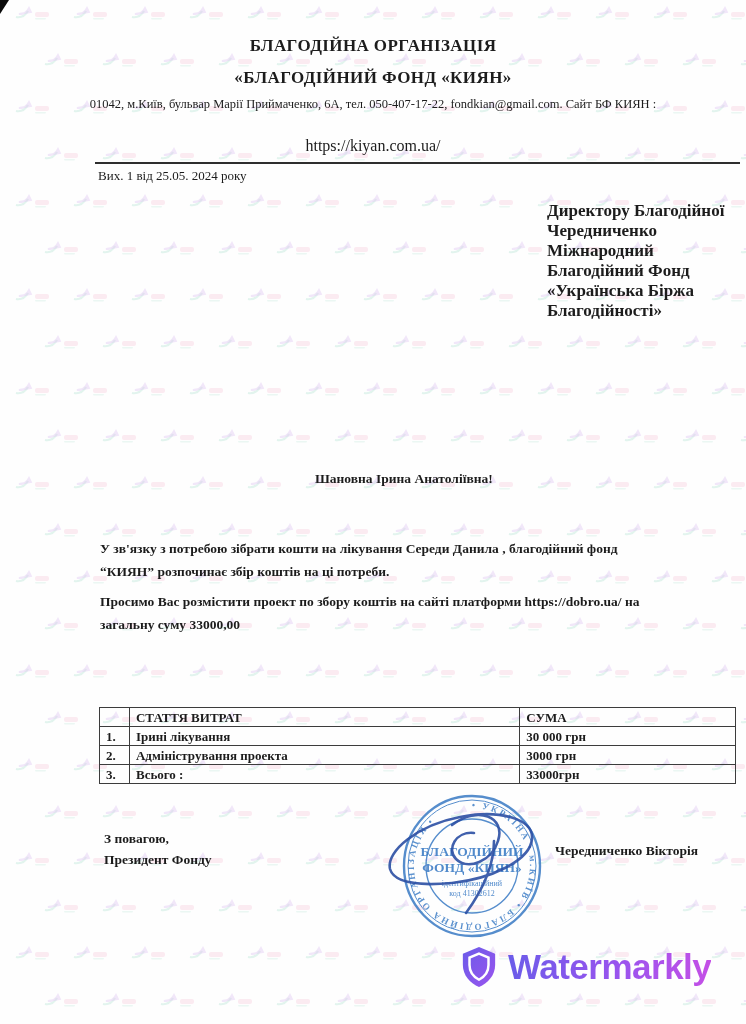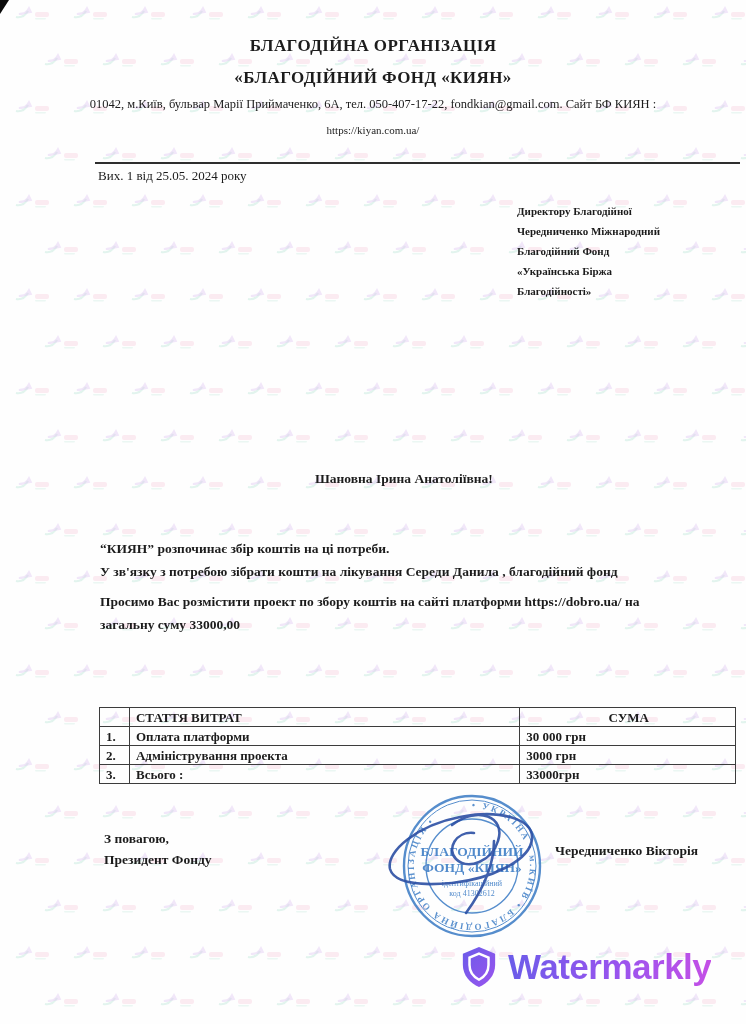--- a/index.html
+++ b/index.html
@@ -22,29 +22,29 @@
     position:absolute; left:0; top:0; z-index:3;
     width:0; height:0;
     border-top:14px solid #0a0a0a;
     border-right:9px solid transparent;
   }
   .doc-header { position:absolute; left:0; top:36px; width:746px; text-align:center; }
   .org-line1 { font-size:17px; font-weight:bold; letter-spacing:.4px; }
   .org-line2 { font-size:17px; font-weight:bold; letter-spacing:.4px; margin-top:12px; }
   .bank-line { font-size:12.5px; margin-top:10px; }
   .addr-line { font-size:12.5px; margin-top:9px; }
-  .site-line { font-size:11px; margin-top:12px; }
+  .site-line { font-size:16px; margin-top:25px; }
   .header-rule {
     position:absolute; left:95px; top:162px; width:645px;
     border-top:2px solid #2e2e2e;
   }
   .ref-line { position:absolute; left:98px; top:168px; font-size:13px; }
   .recipient {
-    position:absolute; left:517px; top:201px; width:190px;
-    font-size:11px; font-weight:bold; line-height:20px;
+    position:absolute; left:547px; top:201px; width:190px;
+    font-size:17px; font-weight:bold; line-height:20px;
   }
   .recipient-name {
     position:absolute; left:517px; top:308px; width:200px;
     font-size:13.5px; font-weight:bold;
   }
   .subject { position:absolute; left:100px; top:402px; font-size:13.5px; font-weight:bold; }
   .salutation { position:absolute; left:315px; top:471px; font-size:13.5px; font-weight:bold; }
   .para { position:absolute; left:100px; width:625px; font-size:13.5px; font-weight:bold; line-height:23px; }
   .para-1 { top:537px; }
   .para-2 { top:590px; }
@@ -54,21 +54,21 @@
     position:absolute; left:99px; top:707px; width:637px;
     border-collapse:collapse;
   }
   .costs-table td, .costs-table th {
     border:1.5px solid #3c3c3c;
     font-size:13px; font-weight:bold; text-align:left;
     height:19px; padding:0 4px 0 6px; line-height:17px;
   }
   .costs-table .col-num { width:30px; }
   .costs-table .col-item { width:391px; }
-  .costs-table .col-sum { width:216px;text-align:center; }
+  .costs-table .col-sum { width:216px; }
   
   .closing { position:absolute; left:104px; top:831px; font-size:13.5px; font-weight:bold; }
   .closing-title { position:absolute; left:104px; top:852px; font-size:13.5px; font-weight:bold; }
   .sig-name { position:absolute; left:555px; top:843px; font-size:13.5px; font-weight:bold; }
   .stamp-wrap { position:absolute; left:396px; top:790px; width:152px; height:152px; }
   .signature-wrap { position:absolute; left:382px; top:795px; width:185px; height:135px; }
   
   .wmly {
     position:absolute; left:460px; top:946px; z-index:2;
     display:flex; align-items:center; gap:10px;
@@ -2394,38 +2394,38 @@
     <div>Директору Благодійної</div>
     <div>Чередниченко Міжнародний</div>
     <div>Благодійний Фонд</div>
     <div>«Українська Біржа</div>
     <div>Благодійності»</div>
   </div>
 
   <div class="salutation">Шановна Ірина Анатоліївна!</div>
 
   <div class="para para-1">
+    <div>У зв'язку з потребою зібрати кошти на лікування Середи Данила , благодійний фонд</div>
     <div>“КИЯН” розпочинає збір коштів на ці потреби.</div>
-    <div>У зв'язку з потребою зібрати кошти на лікування Середи Данила , благодійний фонд</div>
   </div>
   <div class="para para-2">
     <div>Просимо Вас розмістити проект по збору коштів на сайті платформи  https://dobro.ua/  на</div>
     <div>загальну суму 33000,00</div>
   </div>
 
   <table class="costs-table">
     <tbody>
       <tr>
         <td class="col-num"></td>
         <td class="col-item">СТАТТЯ ВИТРАТ</td>
         <td class="col-sum">СУМА</td>
       </tr>
       <tr>
         <td>1.</td>
-        <td>Оплата платформи</td>
+        <td>Ірині лікування</td>
         <td>30 000 грн</td>
       </tr>
       <tr>
         <td>2.</td>
         <td>Адміністрування проекта</td>
         <td>3000 грн</td>
       </tr>
       <tr>
         <td>3.</td>
         <td>Всього :</td>

